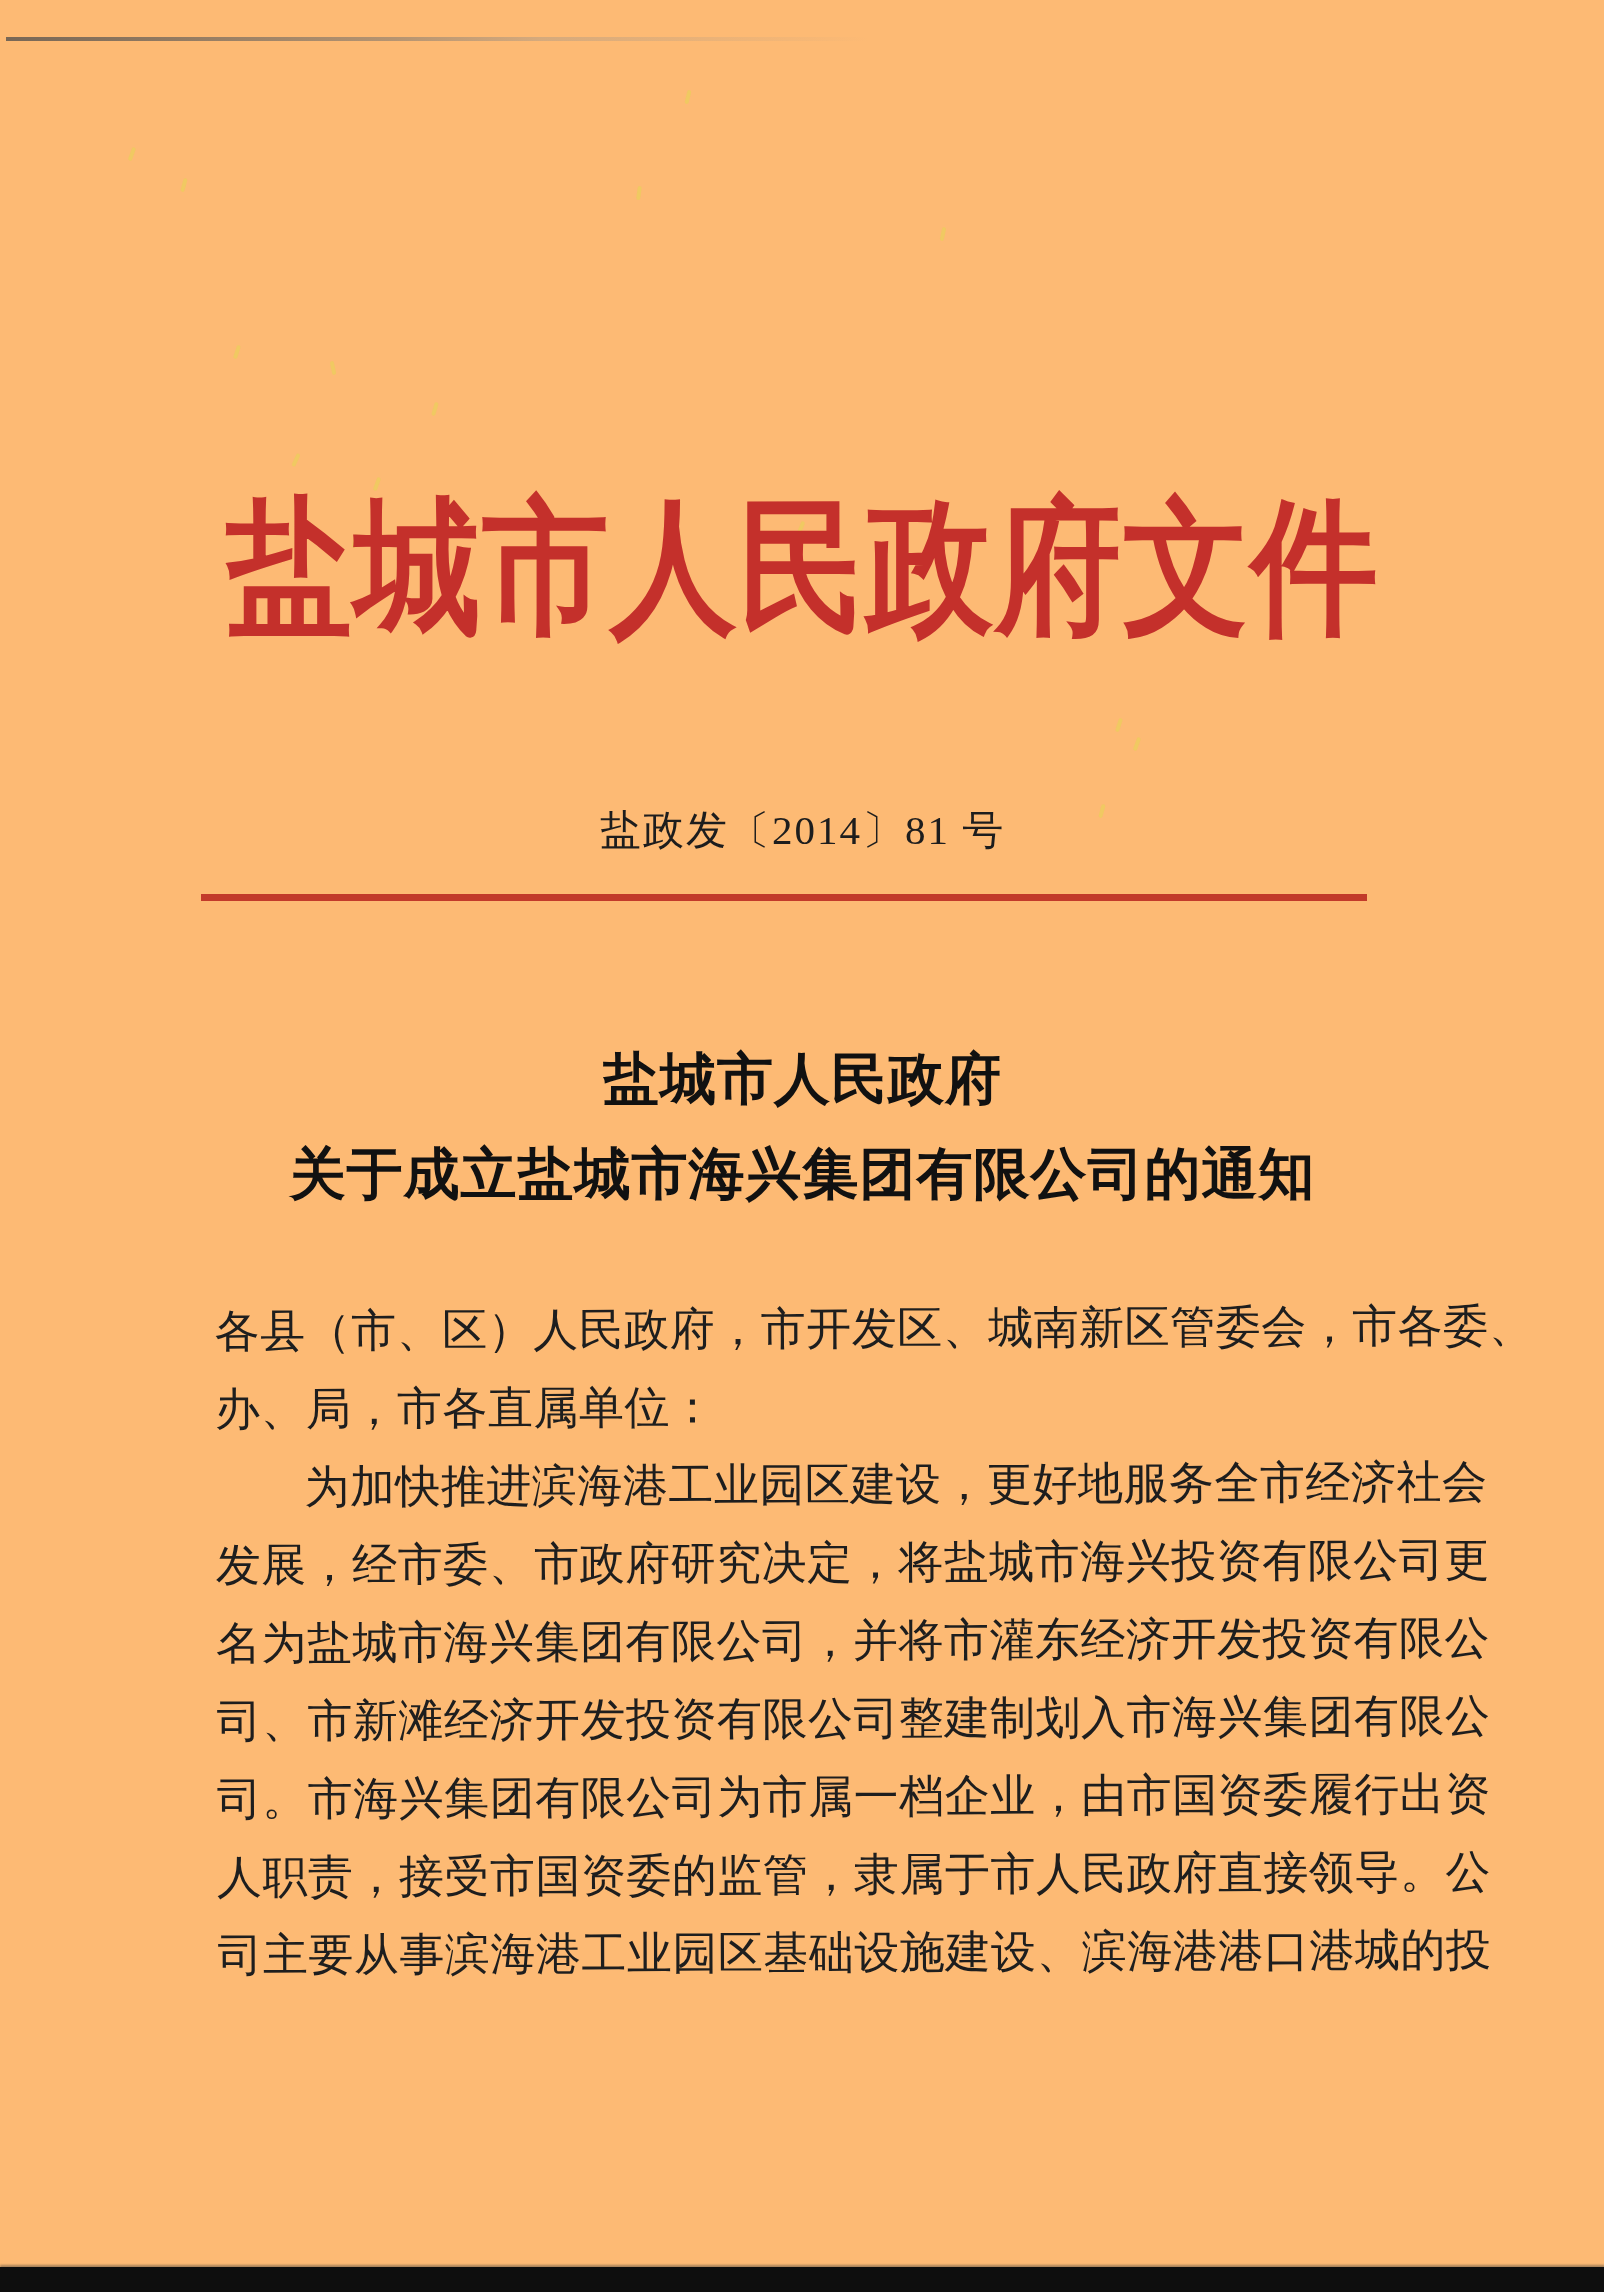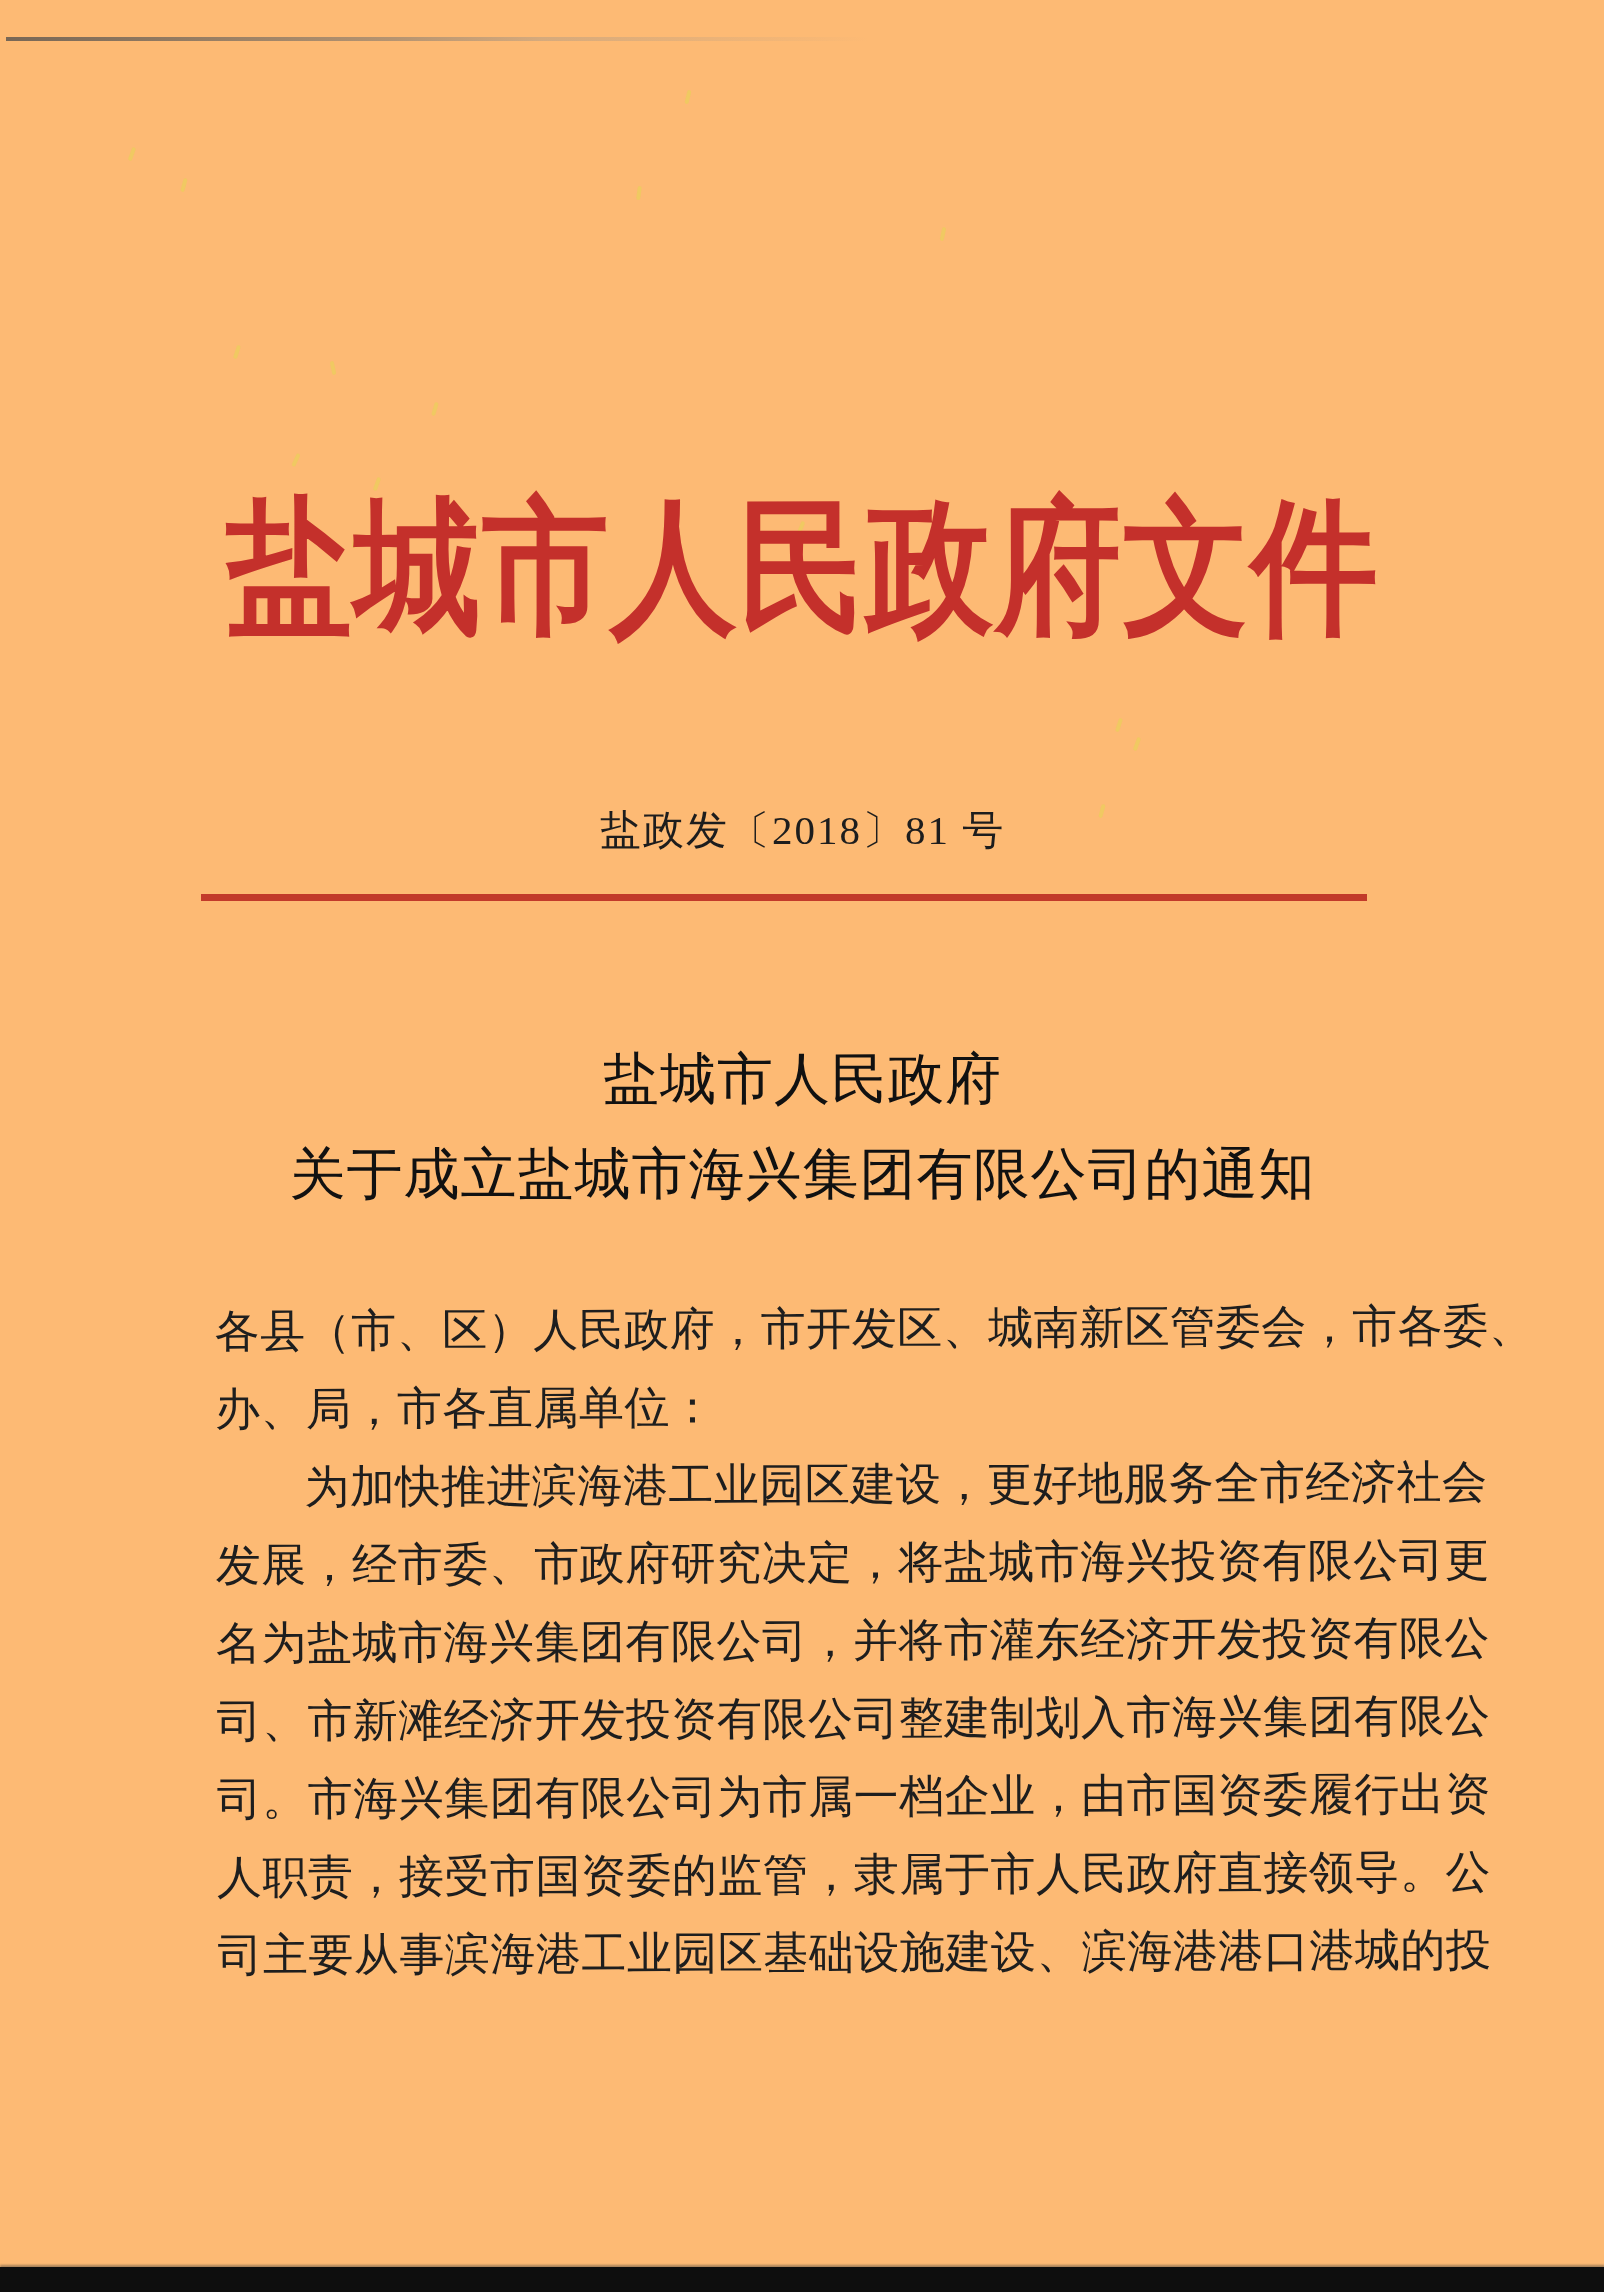--- a/index.html
+++ b/index.html
@@ -51,21 +51,21 @@
   }
   
   .red-rule {
     position: absolute; top: 894px; left: 201px;
     width: 1166px; height: 6.9px;
   }
   
   .doc-title {
     position: absolute; top: 1032px; left: 0; width: 100%;
     text-align: center;
-    font-weight: normal; color: #111;
+    font-weight: bold; color: #111;
     font-size: 56px; line-height: 95px;
     letter-spacing: 1px;
   }
   
   .body-block {
     position: absolute; top: 1290px; left: 216px;
     width: 1157px;
     font-size: 45px; line-height: 78px;
     color: #1e1e1e;
     transform: rotate(-.25deg);
@@ -101,21 +101,21 @@
       <div class="speck" style="left: 686px; top: 90px; transform: rotate(14deg);"></div>
       <div class="speck" style="left: 799px; top: 521px; transform: rotate(22deg);"></div>
       <div class="speck" style="left: 941px; top: 227px; transform: rotate(12deg);"></div>
       <div class="speck" style="left: 1117px; top: 718px; transform: rotate(18deg);"></div>
       <div class="speck" style="left: 1135px; top: 737px; transform: rotate(20deg);"></div>
       <div class="speck" style="left: 1100px; top: 804px; transform: rotate(15deg);"></div>
     </div>
 
   <div class="masthead" style="color: rgb(196, 48, 43);">盐城市人民政府文件</div>
 
-  <div class="doc-number">盐政发〔2018〕81 号</div>
+  <div class="doc-number">盐政发〔2014〕81 号</div>
 
   <div class="red-rule" style="background: rgb(194, 58, 42);"></div>
 
   <div class="doc-title">
     <div>盐城市人民政府</div>
     <div>关于成立盐城市海兴集团有限公司的通知</div>
   </div>
 
   <div class="body-block" style="color: rgb(30, 30, 30);">
     <div class="body-line">各县（市、区）人民政府，市开发区、城南新区管委会，市各委、</div>

